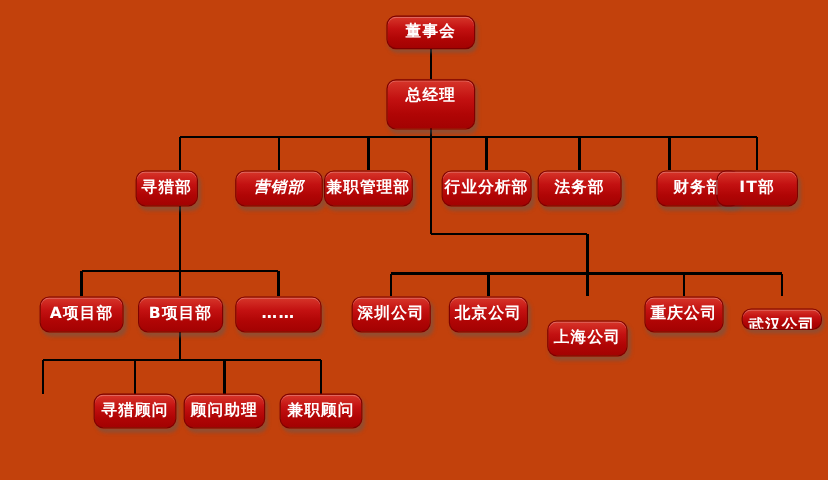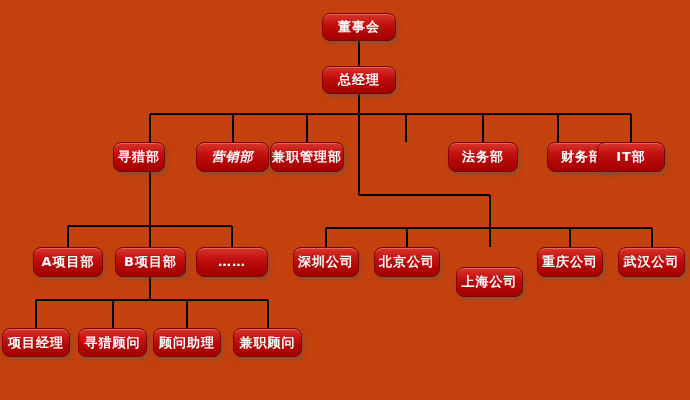--- a/index.html
+++ b/index.html
@@ -73,33 +73,33 @@
       <line x1="359" y1="195" x2="489.5" y2="195" stroke="#000000" stroke-width="2"></line>
       <line x1="489.5" y1="195" x2="489.5" y2="247" stroke="#000000" stroke-width="2"></line>
       <line x1="326" y1="228" x2="651.5" y2="228" stroke="#000000" stroke-width="2"></line>
       <line x1="326" y1="228" x2="326" y2="247" stroke="#000000" stroke-width="2"></line>
       <line x1="407" y1="228" x2="407" y2="247" stroke="#000000" stroke-width="2"></line>
       <line x1="570" y1="228" x2="570" y2="247" stroke="#000000" stroke-width="2"></line>
       <line x1="651.5" y1="228" x2="651.5" y2="247" stroke="#000000" stroke-width="2"></line>
     </svg>
   <div id="nodes-layer">
       <div class="node" style="left: 322px; top: 13px; width: 74px; height: 28px; line-height: 26px;">董事会</div>
-      <div class="node" style="left: 322px; top: 66px; width: 74px; height: 28px; line-height: 26px;">总经理</div>
+      <div class="node" style="left: 322px; top: 66px; width: 74px; height: 42px; line-height: 26px;">总经理</div>
       <div class="node" style="left: 113px; top: 142px; width: 52px; height: 30px; line-height: 28px;">寻猎部</div>
       <div class="node" style="left: 196px; top: 142px; width: 73px; height: 30px; line-height: 28px; font-style: italic;">营销部</div>
       <div class="node" style="left: 270px; top: 142px; width: 74px; height: 30px; line-height: 28px;">兼职管理部</div>
+      <div class="node" style="left: 368px; top: 142px; width: 75px; height: 30px; line-height: 28px;">行业分析部</div>
       <div class="node" style="left: 448px; top: 142px; width: 70px; height: 30px; line-height: 28px;">法务部</div>
       <div class="node" style="left: 547px; top: 142px; width: 70px; height: 30px; line-height: 28px;">财务部</div>
       <div class="node" style="left: 597px; top: 142px; width: 68px; height: 30px; line-height: 28px;">IT部</div>
       <div class="node" style="left: 33px; top: 247px; width: 70px; height: 30px; line-height: 28px;">A项目部</div>
       <div class="node" style="left: 115px; top: 247px; width: 71px; height: 30px; line-height: 28px;">B项目部</div>
       <div class="node" style="left: 196px; top: 247px; width: 72px; height: 30px; line-height: 28px;">……</div>
       <div class="node" style="left: 293px; top: 247px; width: 66px; height: 30px; line-height: 28px;">深圳公司</div>
       <div class="node" style="left: 374px; top: 247px; width: 66px; height: 30px; line-height: 28px;">北京公司</div>
       <div class="node" style="left: 456px; top: 247px; width: 67px; height: 30px; line-height: 28px; margin-top: 20px;">上海公司</div>
       <div class="node" style="left: 537px; top: 247px; width: 66px; height: 30px; line-height: 28px;">重庆公司</div>
-      <div class="node" style="left: 618px; top: 247px; width: 67px; height: 30px; line-height: 28px;">武汉公司</div>
-      <div class="node" style="left: 2px; top: 328px; width: 68px; height: 29px; line-height: 27px;">项目经理</div>
+      <div class="node" style="left: 618px; top: 257px; width: 67px; height: 18px; line-height: 28px;">武汉公司</div>
       <div class="node" style="left: 78px; top: 328px; width: 69px; height: 29px; line-height: 27px;">寻猎顾问</div>
       <div class="node" style="left: 153px; top: 328px; width: 68px; height: 29px; line-height: 27px;">顾问助理</div>
       <div class="node" style="left: 233px; top: 328px; width: 69px; height: 29px; line-height: 27px;">兼职顾问</div>
     </div>
 </div>
 
 </body></html>

